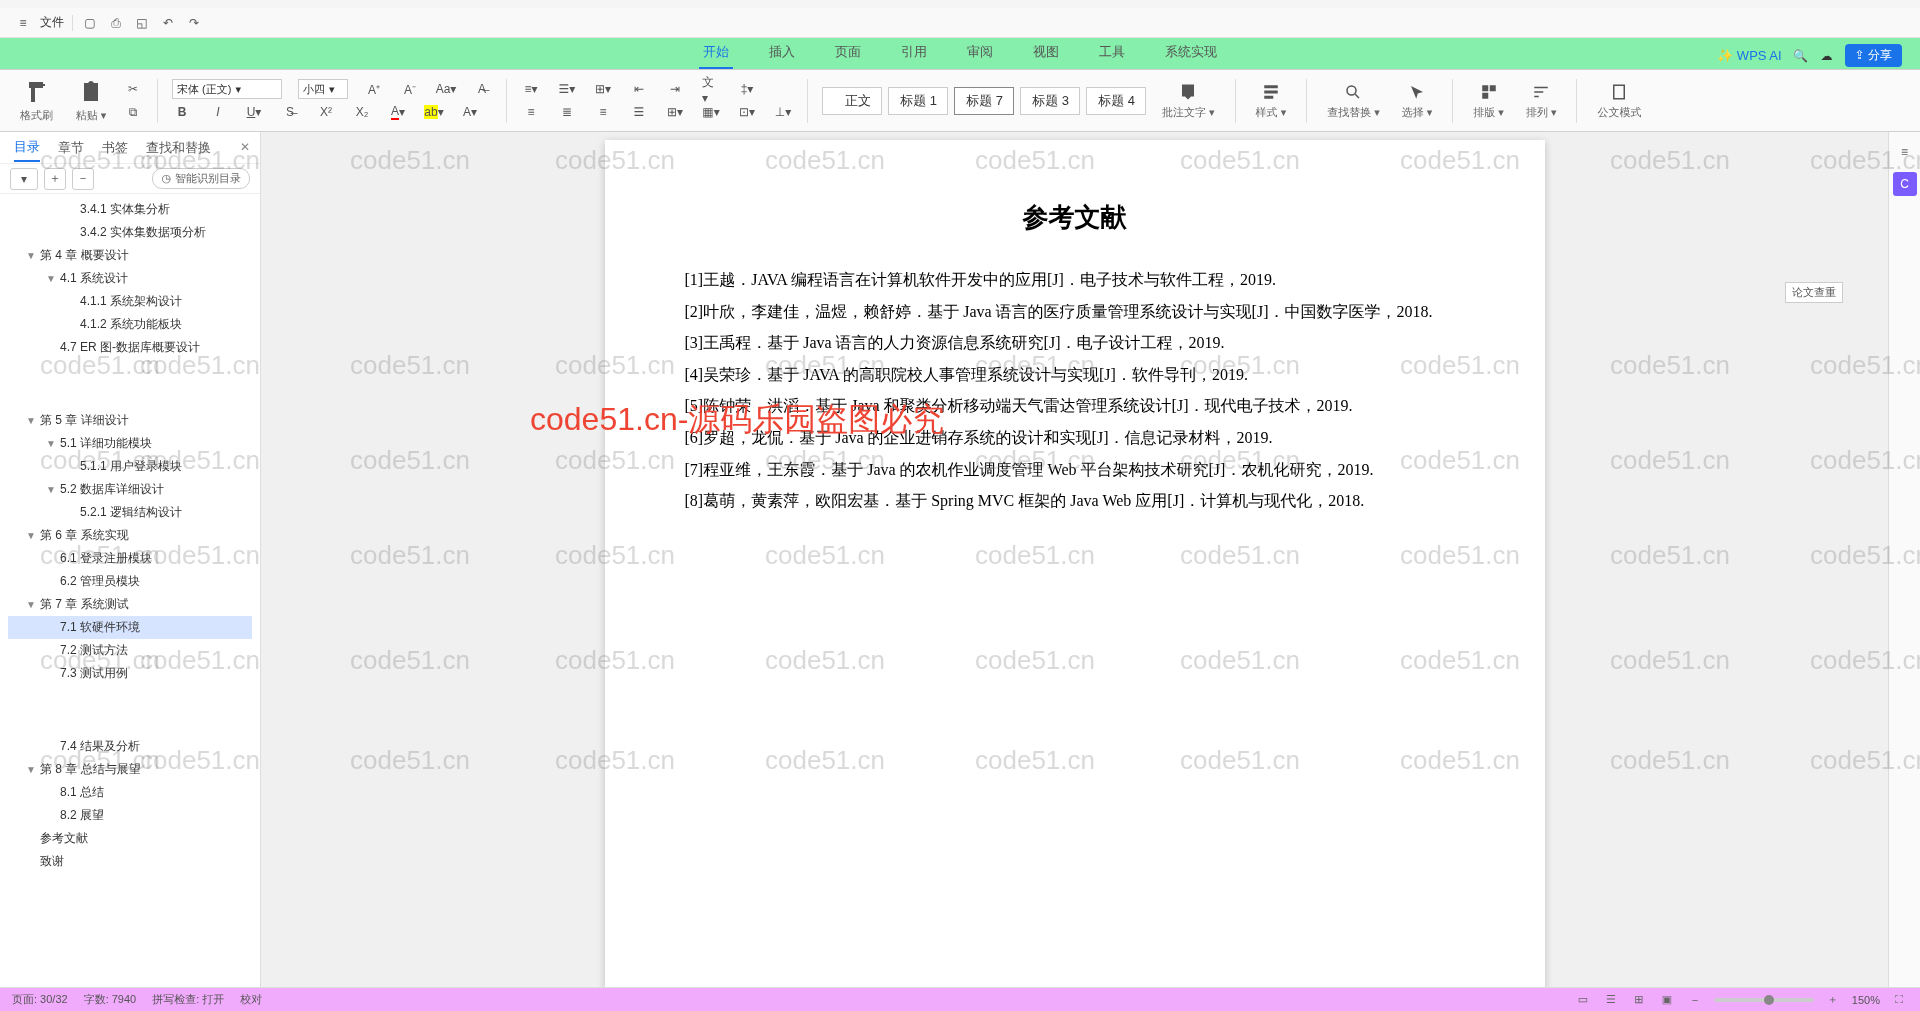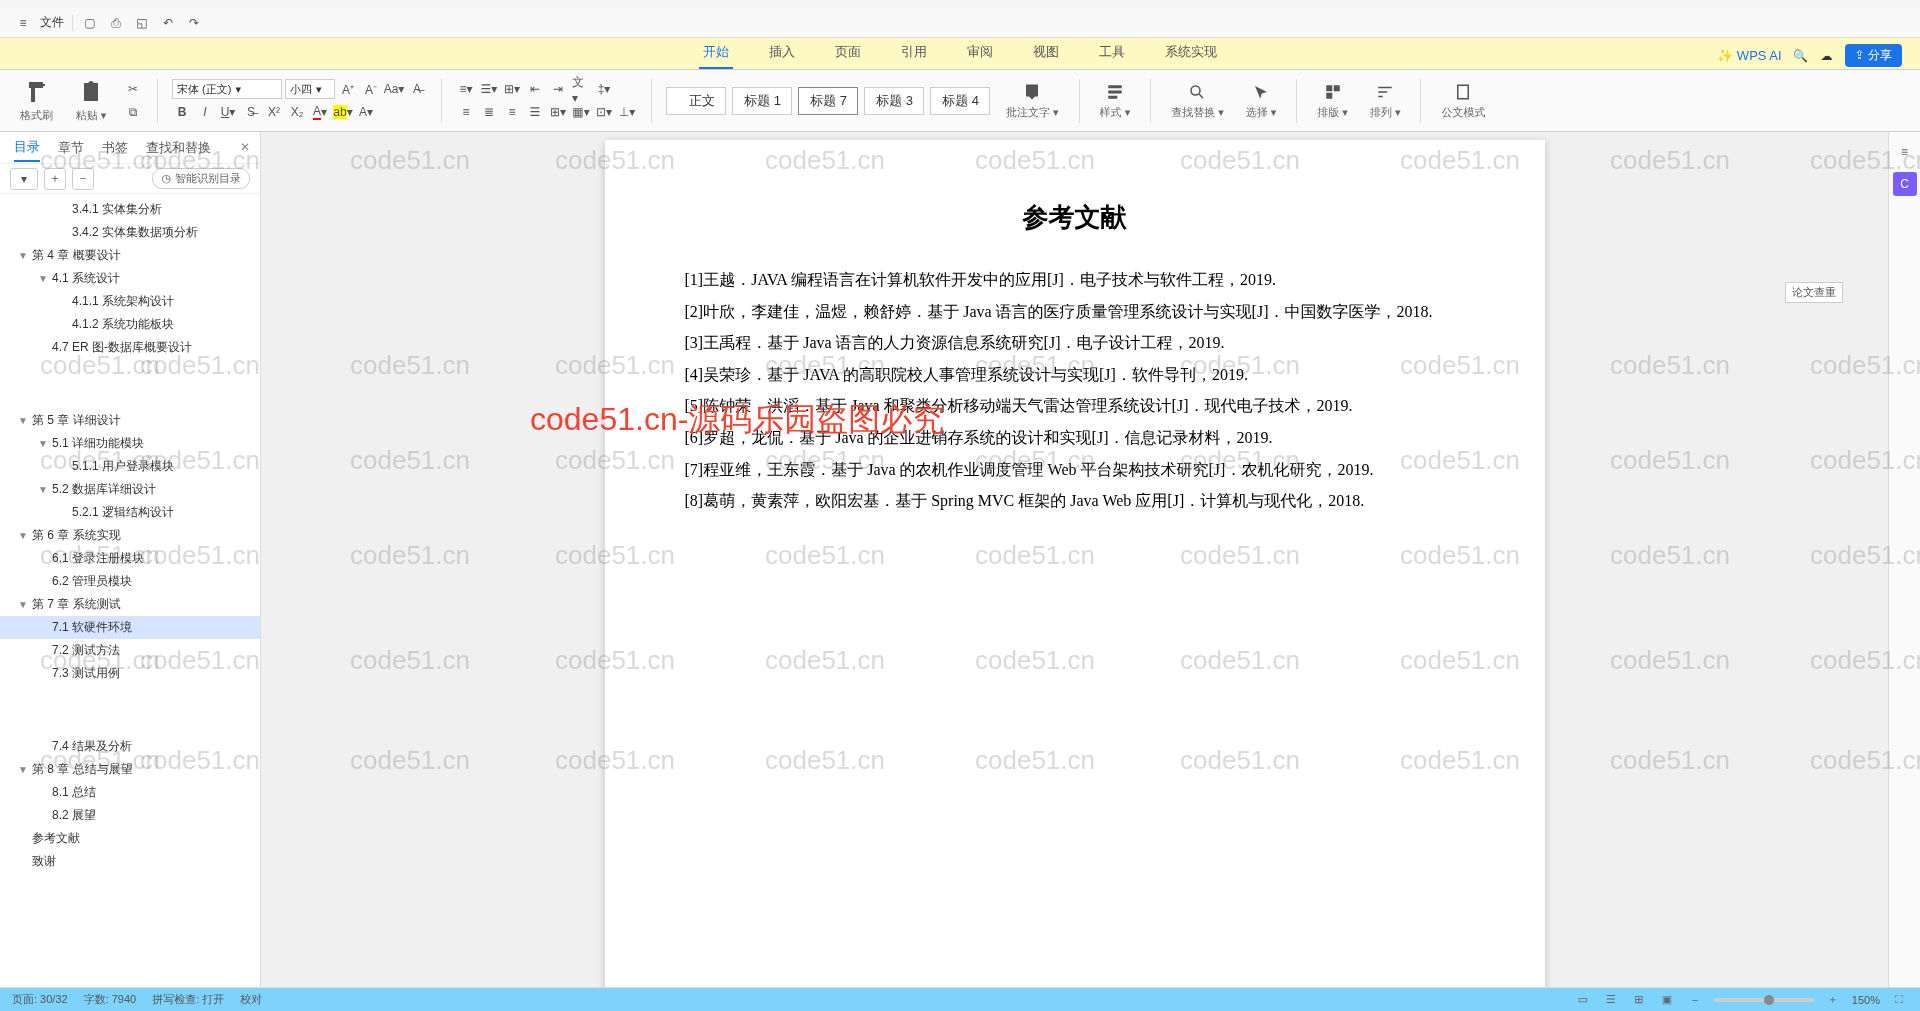--- a/index.html
+++ b/index.html
@@ -2,70 +2,70 @@
 <html><head>
 <meta charset="utf-8">
 <style>
 *{margin:0;padding:0;box-sizing:border-box;font-family:"Microsoft YaHei",sans-serif}
 body{background:#fff;font-size:12px;color:#333;overflow:hidden}
 .app{display:flex;flex-direction:column;height:1011px;width:1920px}
 .titlebar{height:8px;background:#f5f5f5}
 .menubar{height:30px;background:#f9f9f9;display:flex;align-items:center;padding:0 14px;gap:8px;border-bottom:1px solid #e0e0e0}
 .menubar .icon-btn{width:18px;height:18px;display:flex;align-items:center;justify-content:center;color:#555;cursor:pointer}
 .menubar .sep{width:1px;height:16px;background:#ddd}
-.tabbar{height:32px;background:#fef9c3;display:flex;align-items:flex-end;padding:0 14px;gap:32px;border-bottom:1px solid #d0d0d0;justify-content:center;position:relative}
+.tabbar{height:32px;background:#86efac;display:flex;align-items:flex-end;padding:0 14px;gap:32px;border-bottom:1px solid #d0d0d0;justify-content:center;position:relative}
 .tabbar .tab{padding:6px 4px;font-size:13px;color:#555;cursor:pointer;border-bottom:2px solid transparent}
 .tabbar .tab.active{color:#1a73e8;border-bottom:2px solid #1a73e8;font-weight:500}
 .tabbar .right{position:absolute;right:18px;top:6px;display:flex;align-items:center;gap:12px}
 .tabbar .share-btn{background:#1a73e8;color:#fff;padding:3px 10px;border-radius:4px;font-size:12px}
 .tabbar .ai-label{color:#1a73e8;font-size:13px}
 .ribbon{height:62px;background:#fafafa;border-bottom:1px solid #d0d0d0;display:flex;align-items:center;padding:0 14px;gap:10px}
 .ribbon-group{display:flex;flex-direction:column;align-items:center;gap:2px;padding:0 6px}
 .ribbon-sep{width:1px;height:44px;background:#ddd;margin:0 4px}
 .ribbon-label{font-size:11px;color:#666}
 .ribbon-btn{display:flex;flex-direction:column;align-items:center;gap:2px;cursor:pointer;padding:2px 4px}
 .ribbon-btn svg{width:18px;height:18px;fill:#555}
 .ribbon-btn-lg svg{width:24px;height:24px}
 .font-box{display:flex;flex-direction:column;gap:3px}
-.font-row{display:flex;gap:3px;align-items:center}
+.font-row{display:flex;gap:16px;align-items:center}
 .font-sel{border:1px solid #ccc;height:20px;font-size:11px;padding:0 4px;background:#fff;display:flex;align-items:center;gap:4px}
 .font-sel.name{width:110px}
 .font-sel.size{width:50px}
 .mini-btn{width:20px;height:20px;border:1px solid transparent;display:flex;align-items:center;justify-content:center;cursor:pointer;color:#555}
 .style-box{display:flex;gap:6px;align-items:center}
 .style-item{border:1px solid #ccc;padding:4px 10px;font-size:13px;color:#333;background:#fff;min-width:60px;text-align:right;cursor:pointer}
 .style-item.h2{border:1px solid #888}
 .main{flex:1;display:flex;overflow:hidden}
 .sidebar{width:261px;background:#fff;border-right:1px solid #ddd;display:flex;flex-direction:column}
 .side-tabs{height:32px;display:flex;align-items:center;padding:0 14px;gap:18px;border-bottom:1px solid #eee;position:relative}
 .side-tab{font-size:13px;color:#555;cursor:pointer;padding:4px 0}
 .side-tab.active{color:#1a73e8;border-bottom:2px solid #1a73e8}
 .side-close{position:absolute;right:10px;top:8px;cursor:pointer;color:#888}
 .side-tools{height:30px;display:flex;align-items:center;padding:0 10px;gap:6px;border-bottom:1px solid #eee}
 .side-tool{width:22px;height:22px;border:1px solid #ccc;border-radius:3px;display:flex;align-items:center;justify-content:center;color:#555;cursor:pointer}
 .side-tool.dd{width:28px}
 .side-smart{margin-left:auto;display:flex;align-items:center;gap:4px;border:1px solid #ccc;border-radius:10px;padding:2px 8px;font-size:11px;color:#666;cursor:pointer}
-.toc{flex:1;overflow:auto;padding:4px 0;font-size:12px}
+.toc{flex:1;overflow:auto;padding:4px 8px;font-size:12px}
 .toc-item{padding:3px 8px 3px 18px;cursor:pointer;color:#333;display:flex;align-items:center;gap:4px}
 .toc-item.active{background:#d6e4ff}
 .toc-item .arrow{width:10px;color:#888;font-size:10px}
 .toc-item.l1{padding-left:18px;font-weight:400}
 .toc-item.l2{padding-left:38px}
 .toc-item.l3{padding-left:58px}
 .canvas{flex:1;background:#f0f0f0;position:relative;overflow:auto;display:flex;justify-content:center;padding-top:8px}
 .page{width:940px;min-height:960px;background:#fff;box-shadow:0 2px 8px rgba(0,0,0,.2);padding:60px 80px;position:relative}
 .doc-title{text-align:center;font-size:26px;font-family:"SimSun",serif;font-weight:bold;margin-bottom:30px;color:#000}
 .ref{font-size:16px;font-family:"SimSun",serif;line-height:1.85;color:#000;text-align:justify;margin-bottom:2px}
 .wm{position:absolute;color:rgba(120,120,120,.28);font-size:26px;font-weight:400;pointer-events:none;z-index:5}
 .wm-red{position:absolute;color:#e43;font-size:32px;font-weight:500;pointer-events:none;z-index:6;white-space:nowrap}
 .right-rail{width:32px;background:#fafafa;border-left:1px solid #ddd;display:flex;flex-direction:column;align-items:center;padding-top:8px;gap:8px}
 .rail-btn{width:24px;height:24px;display:flex;align-items:center;justify-content:center;cursor:pointer;color:#666;border-radius:3px}
 .rail-btn.hl{background:#7b5cff;color:#fff}
 .rail-label{position:absolute;right:45px;top:150px;background:#fff;border:1px solid #ccc;padding:2px 6px;font-size:11px;color:#555}
-.statusbar{height:24px;background:#7dd3fc;border-top:1px solid #ddd;display:flex;align-items:center;padding:0 12px;font-size:11px;color:#555;gap:16px}
+.statusbar{height:24px;background:#f0abfc;border-top:1px solid #ddd;display:flex;align-items:center;padding:0 12px;font-size:11px;color:#555;gap:16px}
 .statusbar .right{margin-left:auto;display:flex;align-items:center;gap:10px}
 .zoom-slider{width:100px;height:4px;background:#ccc;position:relative;border-radius:2px}
 .zoom-slider .thumb{position:absolute;left:50%;top:-3px;width:10px;height:10px;background:#888;border-radius:50%}
 .view-btn{width:18px;height:18px;display:flex;align-items:center;justify-content:center;cursor:pointer;color:#666}
 </style>
 </head>
 <body>
 
 <div class="app">
   <div class="titlebar"></div>

